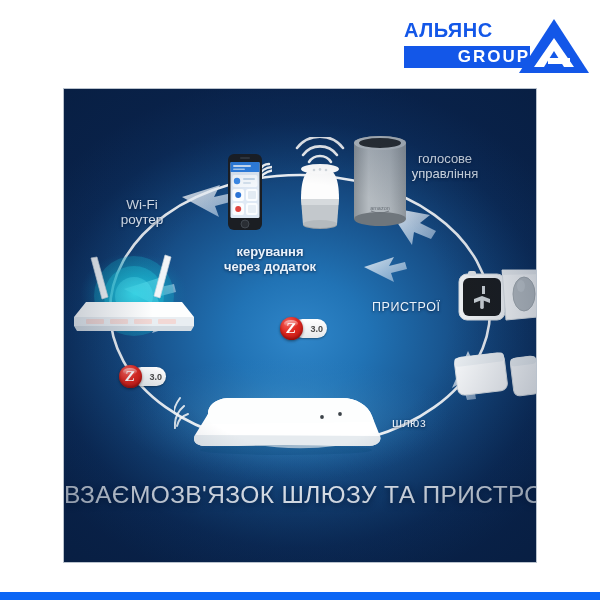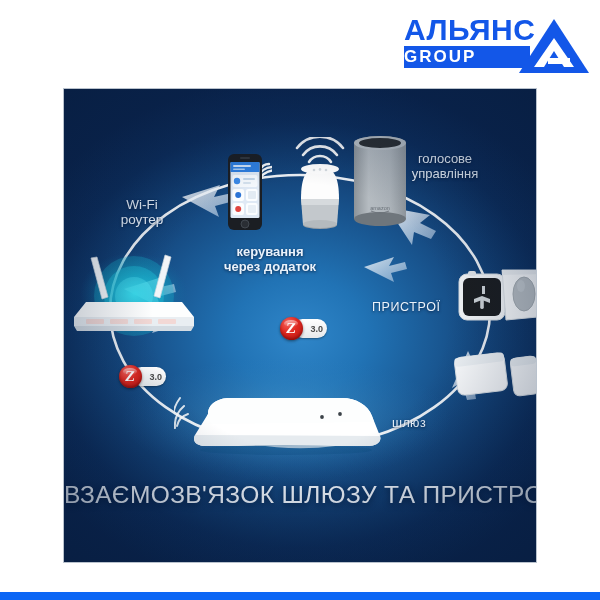--- a/index.html
+++ b/index.html
@@ -11,27 +11,27 @@
     position:relative;
   }
   #root{position:absolute;inset:0;background:#fff;}
 
   
   .logo-wrap{
     position:absolute;left:404px;top:16px;width:186px;height:58px;
   }
   .logo-text-block{position:absolute;left:0;top:0;width:128px;}
   .logo-alliance{
-    font-size:30px;font-weight:bold;color:#1357e8;letter-spacing:0.5px;
+    font-size:20px;font-weight:bold;color:#1357e8;letter-spacing:0.5px;
     line-height:28px;font-family:"Liberation Sans", sans-serif;
     white-space:nowrap;
   }
   .logo-group-bar{
     margin-top:2px;background:#1357e8;height:22px;width:126px;
-    display:flex;align-items:center;justify-content:flex-start;
+    display:flex;align-items:center;justify-content:flex-end;
   }
   .logo-group-bar span{
     color:#fff;font-size:17px;font-weight:bold;letter-spacing:2px;
   }
   .logo-tri{position:absolute;right:0;top:2px;width:72px;height:56px;}
 
   
   .panel{
     position:absolute;left:63px;top:88px;width:474px;height:475px;
     background:

